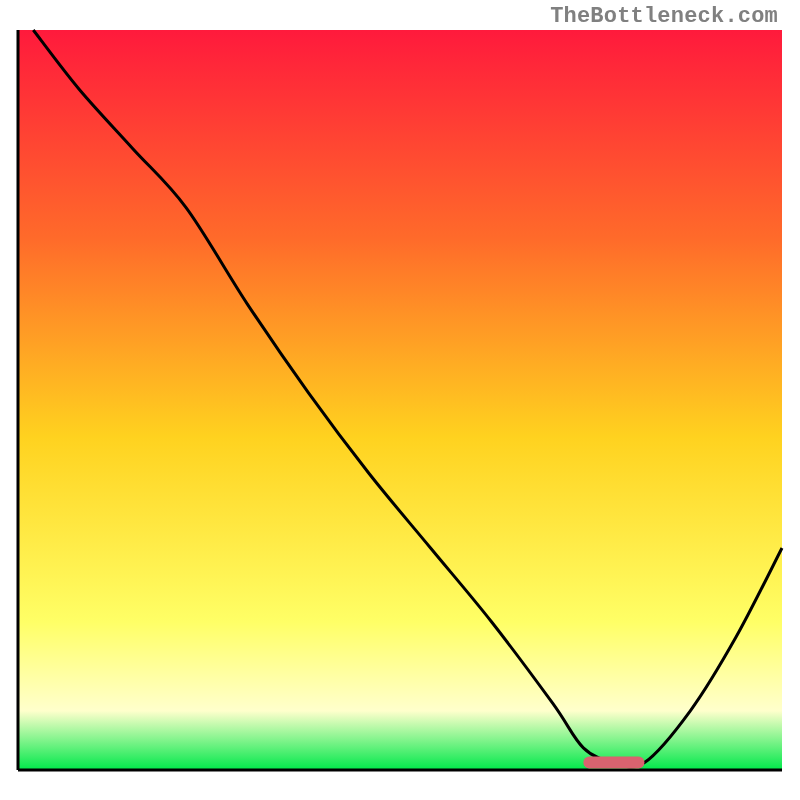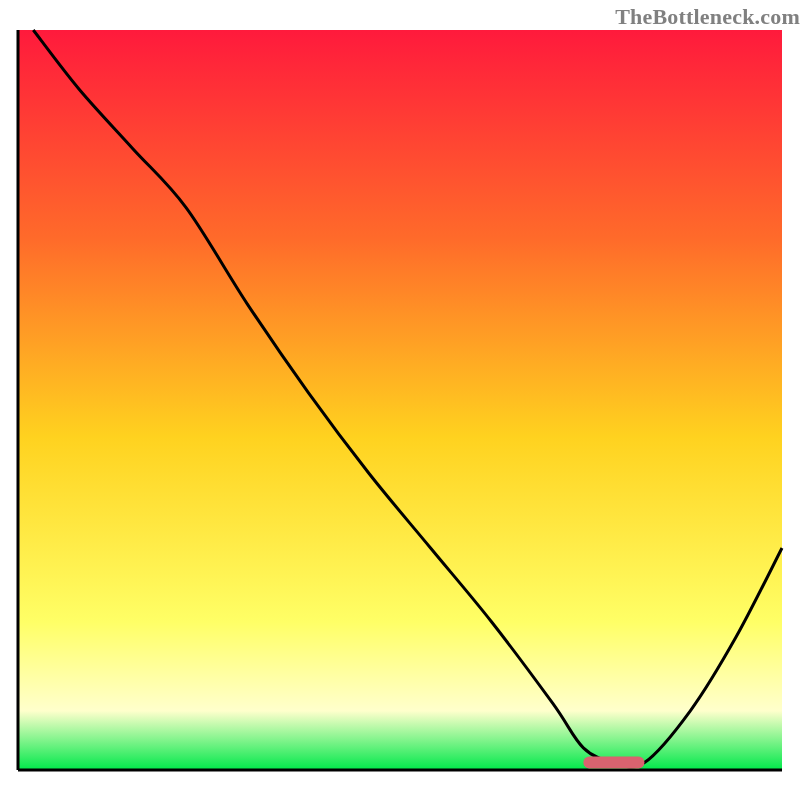--- a/index.html
+++ b/index.html
@@ -17,26 +17,26 @@
     height: 800px;
   }
   svg {
     position: absolute;
     top: 0;
     left: 0;
   }
   .watermark {
     position: absolute;
     top: 4px;
-    right: 0;
+    right: 22px;
     font-size: 22px;
     font-weight: 600;
     color: #808080;
     letter-spacing: 0.2px;
-    font-family: Liberation Serif, serif;
+    font-family: Liberation Mono, monospace;
   }
 </style>
 </head>
 <body>
 
 <div class="chart-container">
   <svg id="chart-svg" width="800" height="800" viewBox="0 0 800 800">
     <defs>
       <linearGradient id="bg-grad" x1="0" y1="0" x2="0" y2="1">
         <stop id="g0" offset="0%" stop-color="#ff1a3c"></stop>

